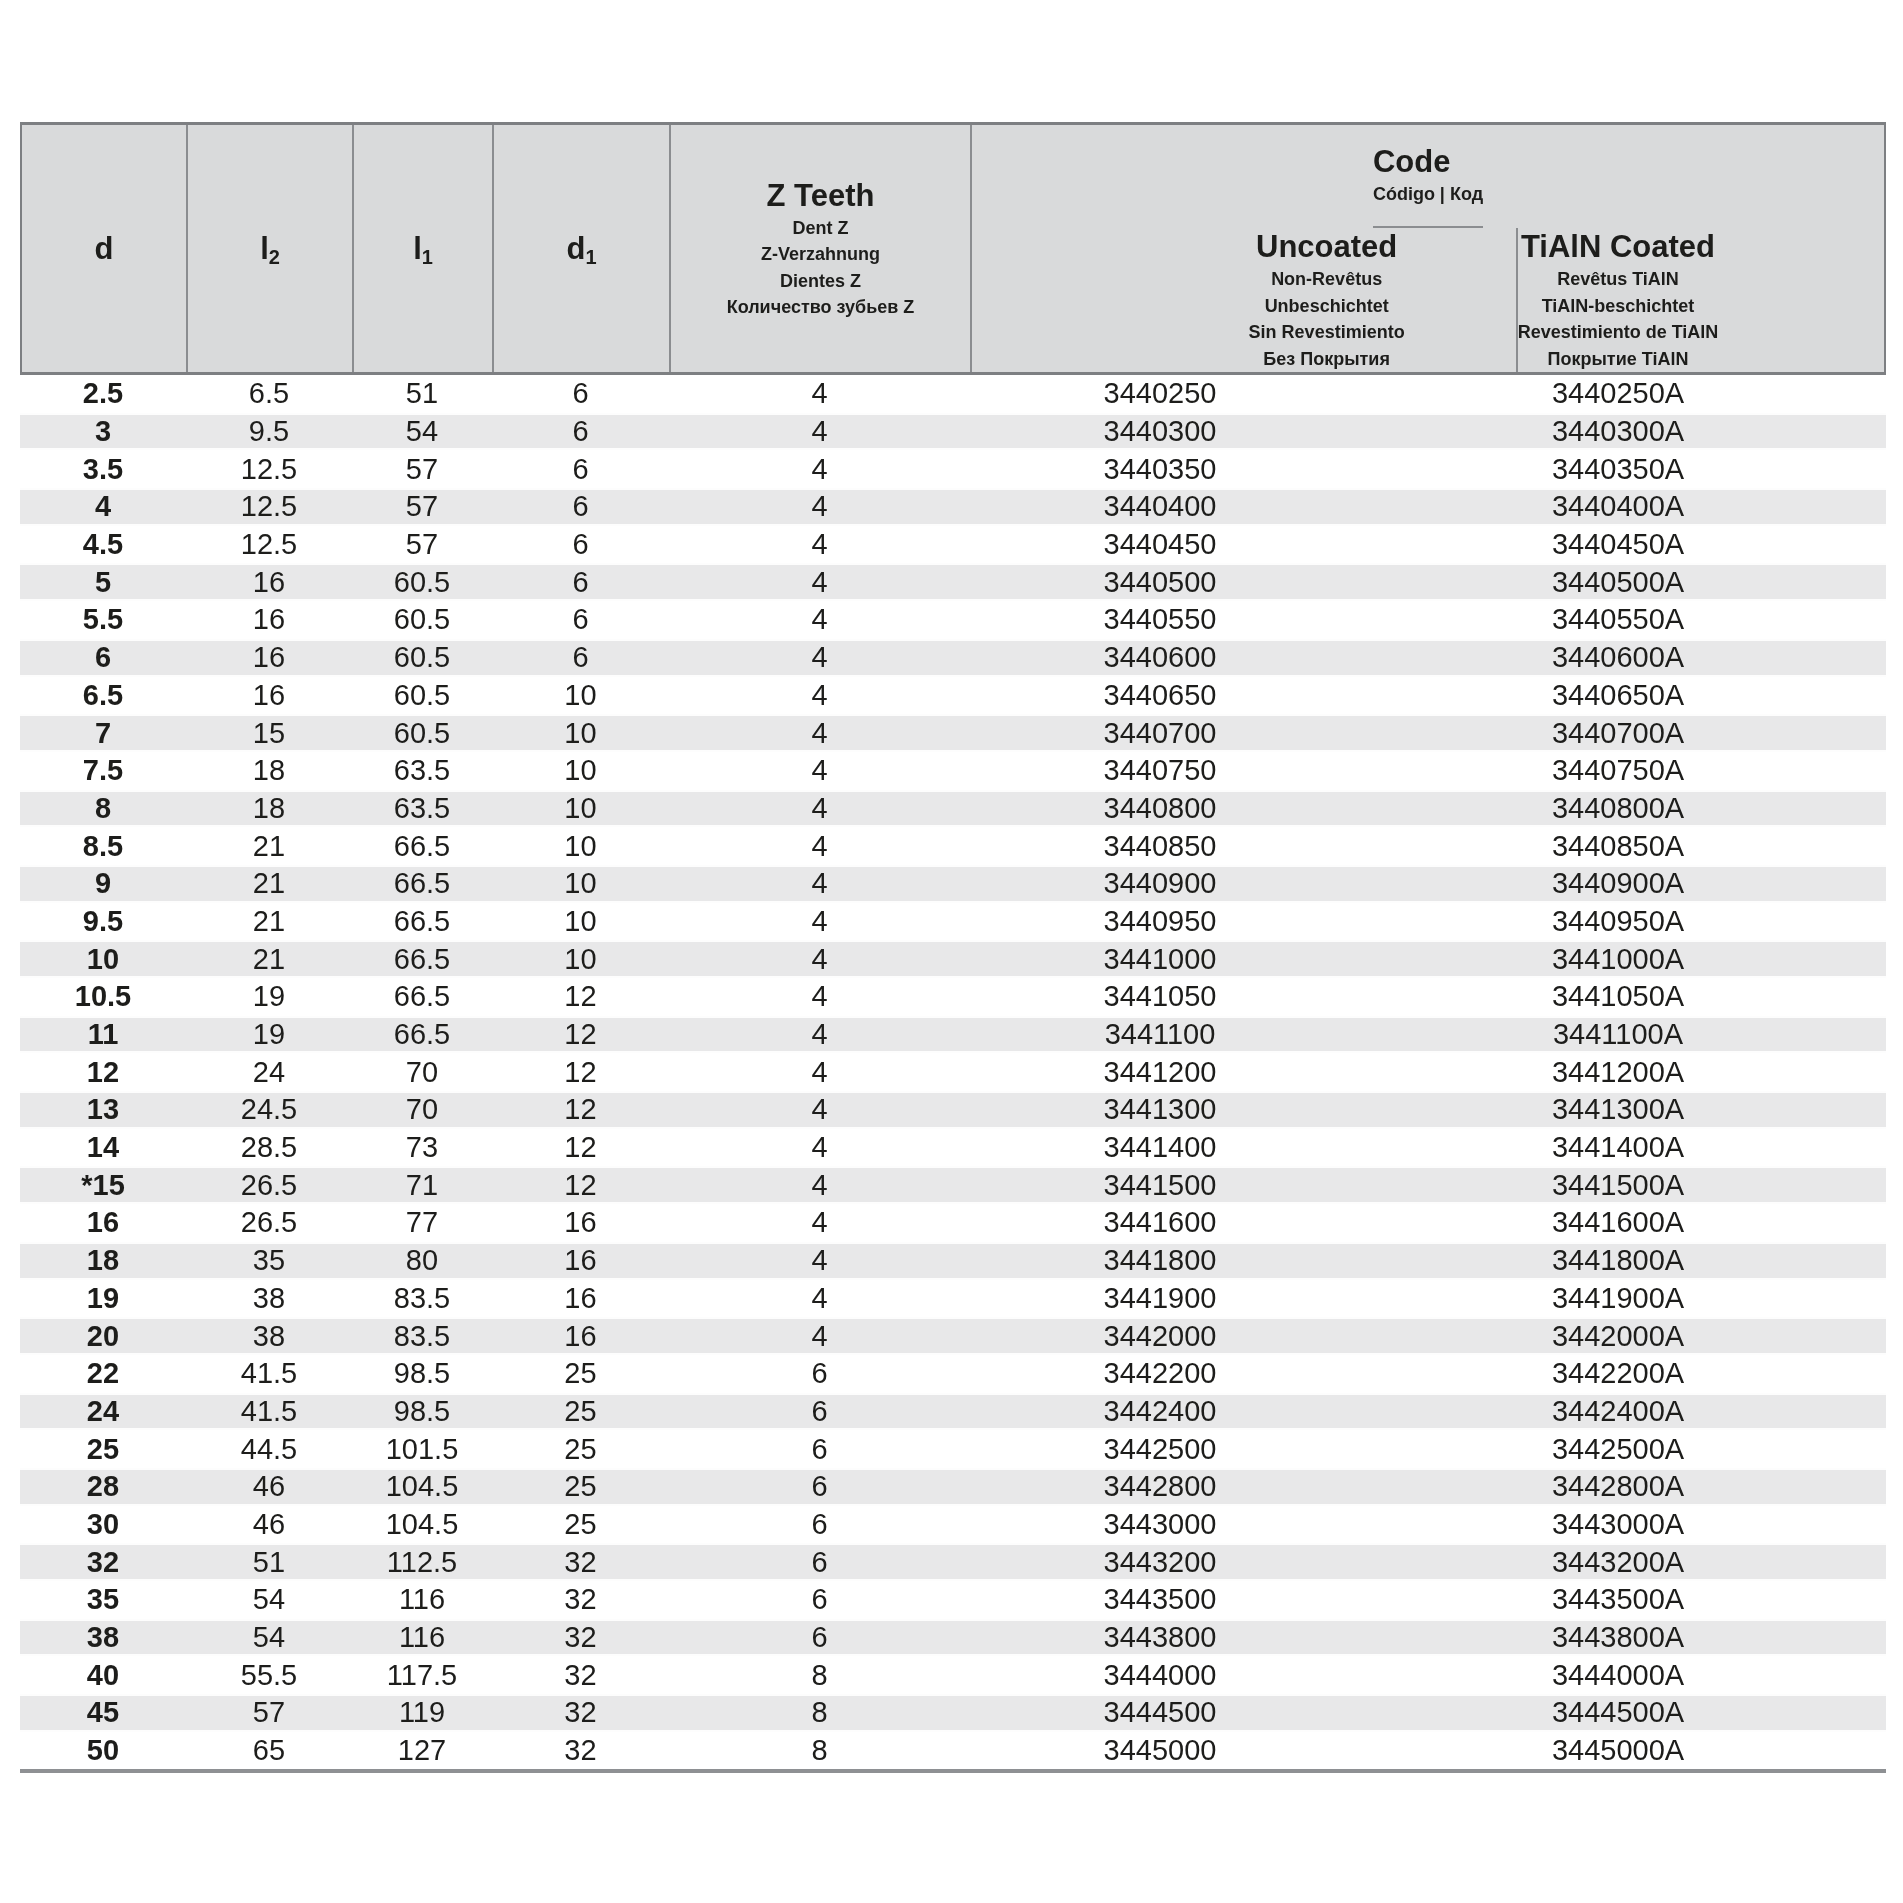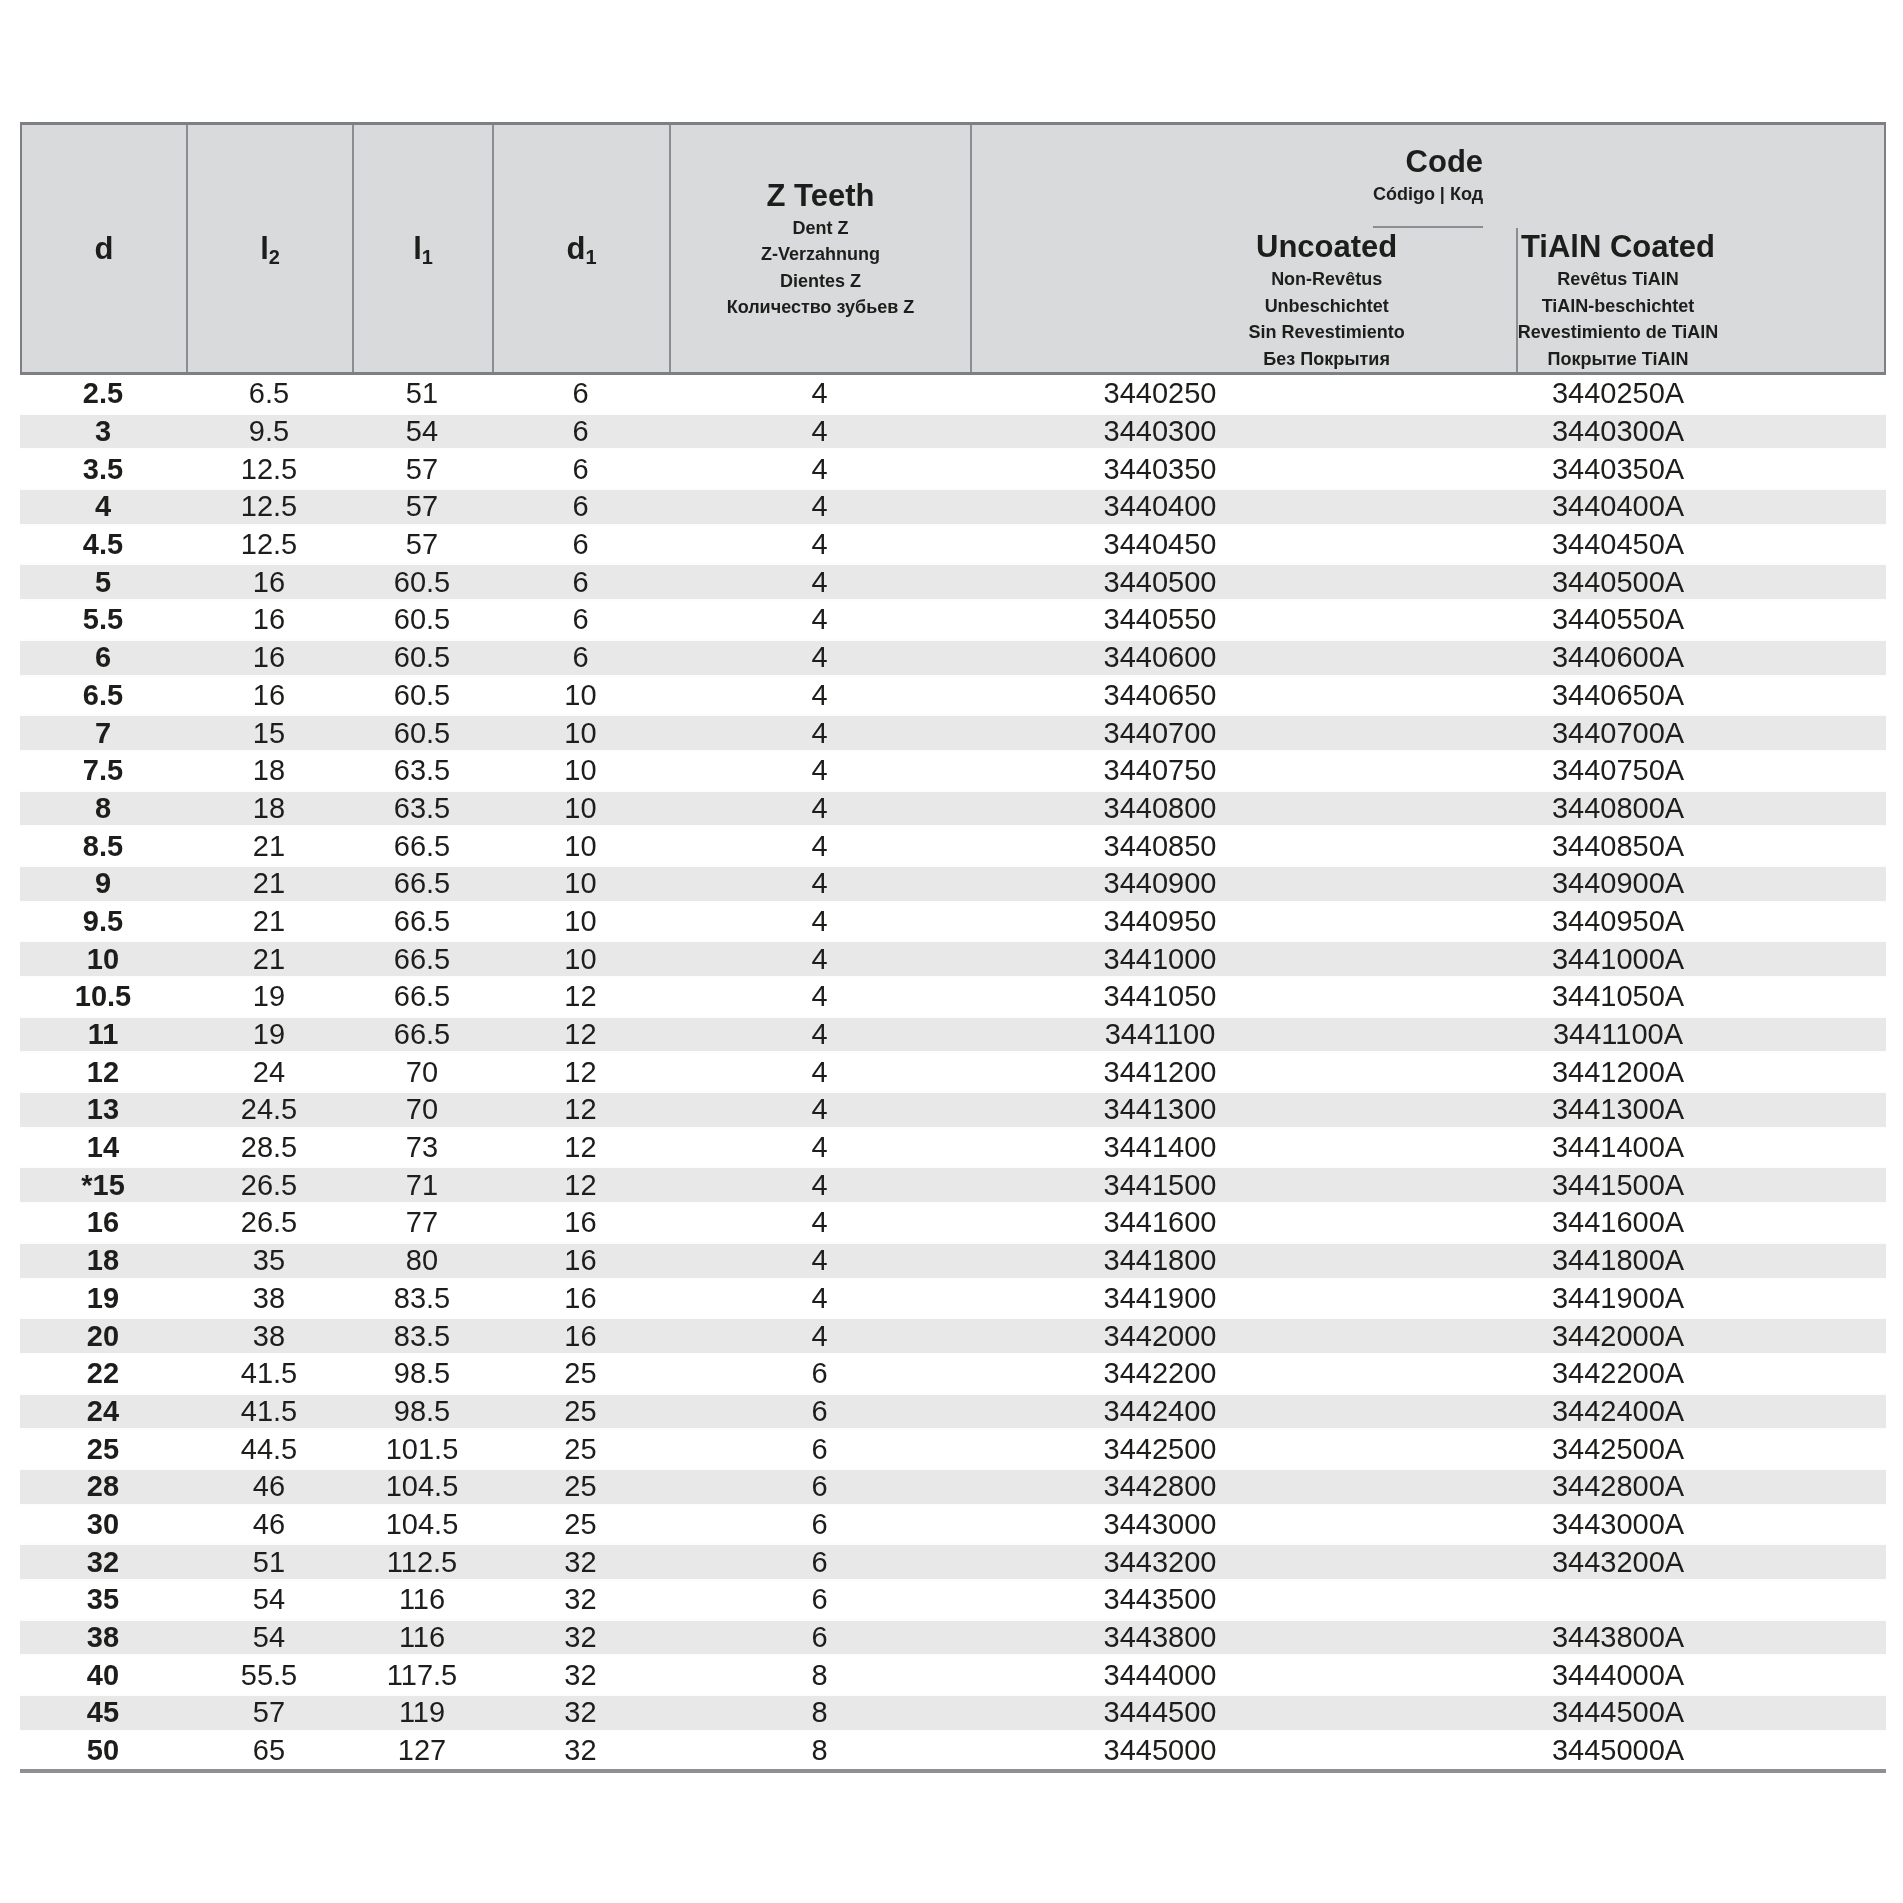--- a/index.html
+++ b/index.html
@@ -50,21 +50,21 @@
     font-size:18px; font-weight:bold; line-height:26.5px;
   }
   .code-col{
     display:flex; flex-direction:column;
   }
   .code-top{
     box-sizing:border-box;
     height:104px;
     border-bottom:2px solid #8b8d90;
     display:flex; flex-direction:column;
-    align-items:flex-end; justify-content:center;
+    align-items:flex-start; justify-content:center;
     text-align:center;
   }
   .code-bottom{
     flex:1 1 auto;
     display:flex;
   }
   .code-bottom .hcell{border-right:2px solid #8b8d90;}
   .code-bottom .hcell.last{border-right:none;}
   .w5i{width:380px;} .w6i{flex:1 1 auto;}
   
@@ -440,20 +440,21 @@
       <div class="cell w5">3443200</div>
       <div class="cell w6">3443200A</div>
     </div>
       <div class="row">
       <div class="cell c0 w0">35</div>
       <div class="cell w1">54</div>
       <div class="cell w2">116</div>
       <div class="cell w3">32</div>
       <div class="cell w4">6</div>
       <div class="cell w5">3443500</div>
+      <div class="cell w6">3443500A</div>
     </div>
       <div class="row even">
       <div class="cell c0 w0">38</div>
       <div class="cell w1">54</div>
       <div class="cell w2">116</div>
       <div class="cell w3">32</div>
       <div class="cell w4">6</div>
       <div class="cell w5">3443800</div>
       <div class="cell w6">3443800A</div>
     </div>

